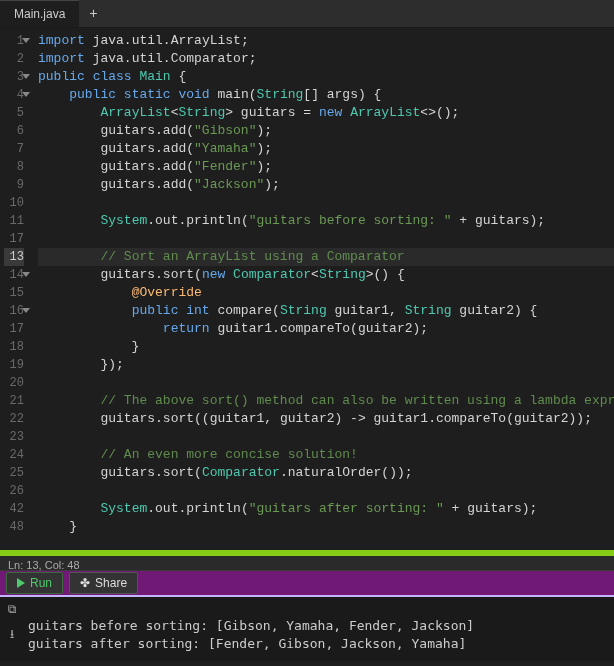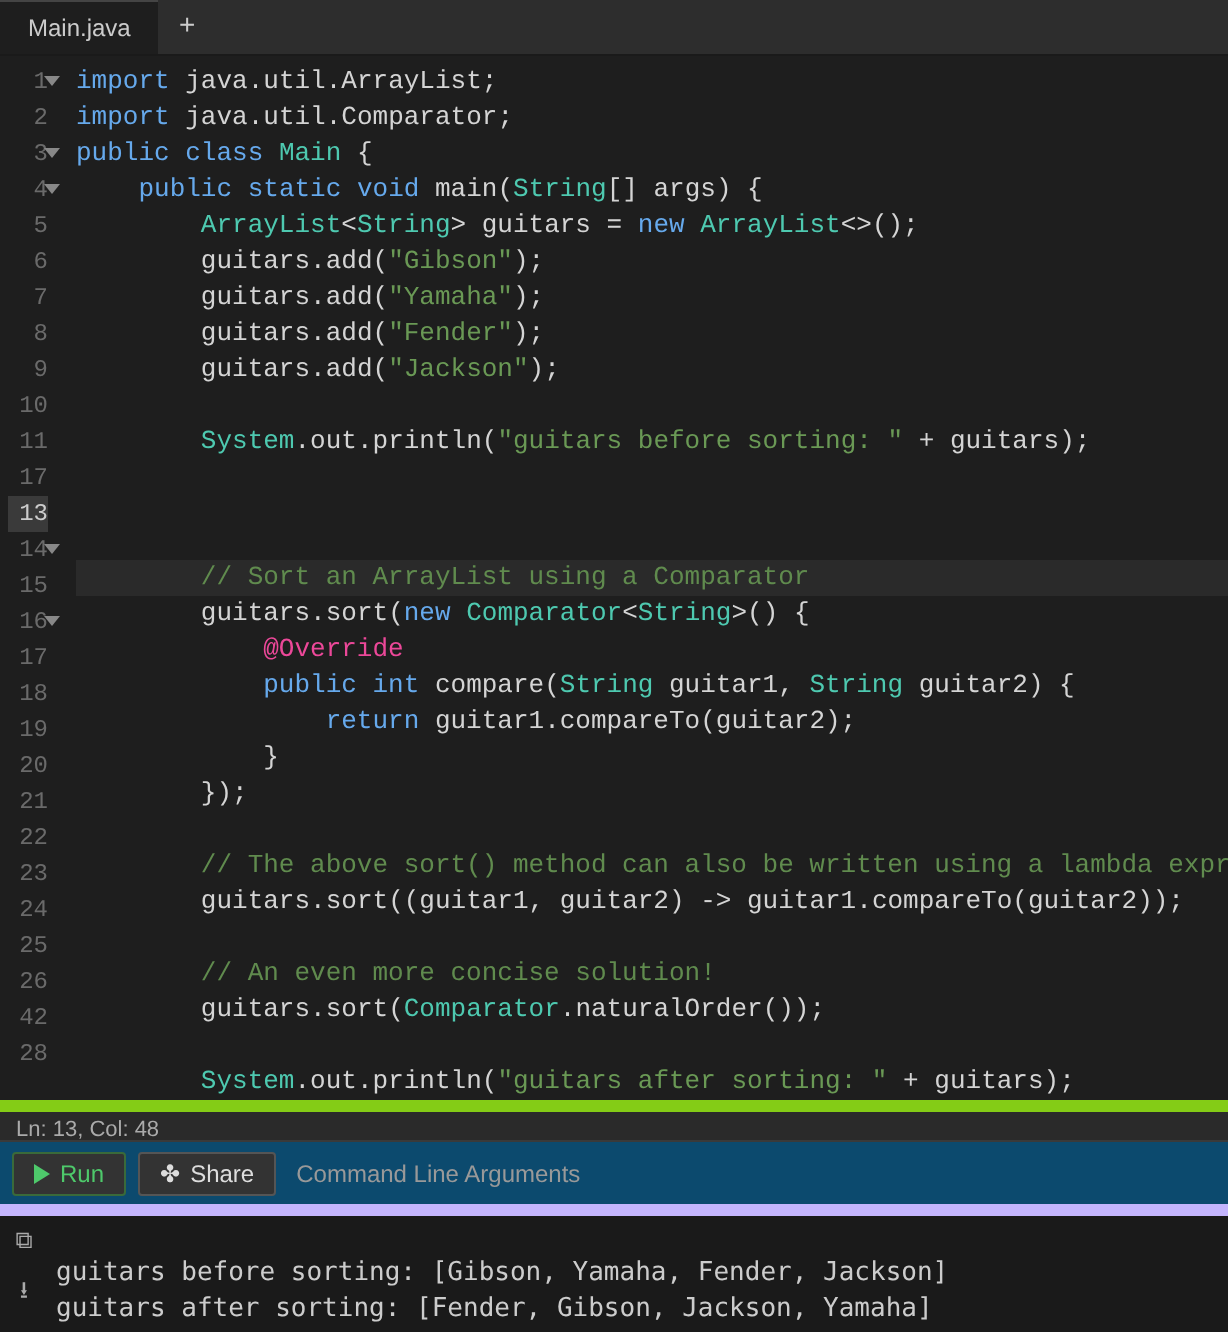--- a/index.html
+++ b/index.html
@@ -62,48 +62,48 @@
     border-top: 5px solid #888;
   }
   .code {
     padding: 4px 0 4px 8px;
     line-height: 18px;
     white-space: pre;
     flex: 1;
     overflow: hidden;
   }
   .code .line { height: 18px; }
-  .code .line.active { background: #2a2a2a; margin-top: 32px; }
+  .code .line.active { background: #2a2a2a; }
   .kw { color: #66a9ec; }
   .type { color: #4ec9b0; }
   .str { color: #6a9955; }
   .cmt { color: #608b4e; }
   .pun { color: #d4d4d4; }
   .id { color: #d4d4d4; }
-  .ann { color: #ec4899; }
+  .ann { color: #fdba74; }
   .op { color: #d4d4d4; }
   
   .statusbar {
     height: 20px;
     background: #2a2a2a;
     color: #aaa;
     font-family: Arial, sans-serif;
     font-size: 11px;
     padding: 3px 8px;
     border-top: 6px solid #84cc16;
   }
   .toolbar {
-    height: 38px;
-    background: #0c4a6e;
+    height: 27px;
+    background: #701a75;
     display: flex;
     align-items: center;
     padding: 0 6px;
     gap: 6px;
     border-top: 1px solid #3a3a3a;
-    border-bottom: 6px solid #c4b5fd;
+    border-bottom: 2px solid #c4b5fd;
   }
   .btn {
     border: 1px solid #555;
     background: #333;
     color: #ddd;
     padding: 3px 10px;
     font-family: Arial, sans-serif;
     font-size: 12px;
     border-radius: 2px;
     display: flex;
@@ -182,39 +182,38 @@
       <div class="ln">18</div>
       <div class="ln">19</div>
       <div class="ln">20</div>
       <div class="ln">21</div>
       <div class="ln">22</div>
       <div class="ln">23</div>
       <div class="ln">24</div>
       <div class="ln">25</div>
       <div class="ln">26</div>
       <div class="ln">42</div>
-      <div class="ln">28</div>
+      <div class="ln">48</div>
     </div>
   <div class="code" id="code"><div class="line"><span class="kw">import</span><span class="pun"> java</span><span class="op">.</span><span class="id">util</span><span class="op">.</span><span class="id">ArrayList</span><span class="pun">;</span></div><div class="line"><span class="kw">import</span><span class="pun"> java</span><span class="op">.</span><span class="id">util</span><span class="op">.</span><span class="id">Comparator</span><span class="pun">;</span></div><div class="line"><span class="kw">public</span><span class="pun"> </span><span class="kw">class</span><span class="pun"> </span><span class="type">Main</span><span class="pun"> {</span></div><div class="line"><span class="pun">    </span><span class="kw">public</span><span class="pun"> </span><span class="kw">static</span><span class="pun"> </span><span class="kw">void</span><span class="pun"> </span><span class="id">main</span><span class="pun">(</span><span class="type">String</span><span class="pun">[] args) {</span></div><div class="line"><span class="pun">        </span><span class="type">ArrayList</span><span class="pun">&lt;</span><span class="type">String</span><span class="pun">&gt; guitars </span><span class="op">=</span><span class="pun"> </span><span class="kw">new</span><span class="pun"> </span><span class="type">ArrayList</span><span class="pun">&lt;&gt;();</span></div><div class="line"><span class="pun">        guitars</span><span class="op">.</span><span class="id">add</span><span class="pun">(</span><span class="str">"Gibson"</span><span class="pun">);</span></div><div class="line"><span class="pun">        guitars</span><span class="op">.</span><span class="id">add</span><span class="pun">(</span><span class="str">"Yamaha"</span><span class="pun">);</span></div><div class="line"><span class="pun">        guitars</span><span class="op">.</span><span class="id">add</span><span class="pun">(</span><span class="str">"Fender"</span><span class="pun">);</span></div><div class="line"><span class="pun">        guitars</span><span class="op">.</span><span class="id">add</span><span class="pun">(</span><span class="str">"Jackson"</span><span class="pun">);</span></div><div class="line"><span class="pun"></span></div><div class="line"><span class="pun">        </span><span class="type">System</span><span class="op">.</span><span class="id">out</span><span class="op">.</span><span class="id">println</span><span class="pun">(</span><span class="str">"guitars before sorting: "</span><span class="pun"> </span><span class="op">+</span><span class="pun"> guitars);</span></div><div class="line"><span class="pun"></span></div><div class="line active"><span class="pun">        </span><span class="cmt">// Sort an ArrayList using a Comparator</span></div><div class="line"><span class="pun">        guitars</span><span class="op">.</span><span class="id">sort</span><span class="pun">(</span><span class="kw">new</span><span class="pun"> </span><span class="type">Comparator</span><span class="pun">&lt;</span><span class="type">String</span><span class="pun">&gt;() {</span></div><div class="line"><span class="pun">            </span><span class="ann">@Override</span></div><div class="line"><span class="pun">            </span><span class="kw">public</span><span class="pun"> </span><span class="kw">int</span><span class="pun"> </span><span class="id">compare</span><span class="pun">(</span><span class="type">String</span><span class="pun"> guitar1, </span><span class="type">String</span><span class="pun"> guitar2) {</span></div><div class="line"><span class="pun">                </span><span class="kw">return</span><span class="pun"> guitar1</span><span class="op">.</span><span class="id">compareTo</span><span class="pun">(guitar2);</span></div><div class="line"><span class="pun">            }</span></div><div class="line"><span class="pun">        });</span></div><div class="line"><span class="pun"></span></div><div class="line"><span class="pun">        </span><span class="cmt">// The above sort() method can also be written using a lambda expression</span></div><div class="line"><span class="pun">        guitars</span><span class="op">.</span><span class="id">sort</span><span class="pun">((guitar1, guitar2) </span><span class="op">-&gt;</span><span class="pun"> guitar1</span><span class="op">.</span><span class="id">compareTo</span><span class="pun">(guitar2));</span></div><div class="line"><span class="pun"></span></div><div class="line"><span class="pun">        </span><span class="cmt">// An even more concise solution!</span></div><div class="line"><span class="pun">        guitars</span><span class="op">.</span><span class="id">sort</span><span class="pun">(</span><span class="type">Comparator</span><span class="op">.</span><span class="id">naturalOrder</span><span class="pun">());</span></div><div class="line"><span class="pun"></span></div><div class="line"><span class="pun">        </span><span class="type">System</span><span class="op">.</span><span class="id">out</span><span class="op">.</span><span class="id">println</span><span class="pun">(</span><span class="str">"guitars after sorting: "</span><span class="pun"> </span><span class="op">+</span><span class="pun"> guitars);</span></div><div class="line"><span class="pun">    }</span></div></div>
 </div>
 
 <div class="statusbar">
   <span>Ln: 13,  Col: 48</span>
 </div>
 
 <div class="toolbar">
   <div class="btn run">
     <span class="run-tri"></span>
     <span>Run</span>
   </div>
   <div class="btn">
     <span>✤</span>
     <span>Share</span>
   </div>
-  <div class="cmdargs">Command Line Arguments</div>
 </div>
 
 <div class="console">
   <div class="console-icons">
     <div class="cicon">⧉</div>
     <div class="cicon">⭳</div>
   </div>
   <div class="console-out" id="console-out">guitars before sorting: [Gibson, Yamaha, Fender, Jackson]
 guitars after sorting: [Fender, Gibson, Jackson, Yamaha]</div>
 </div>

